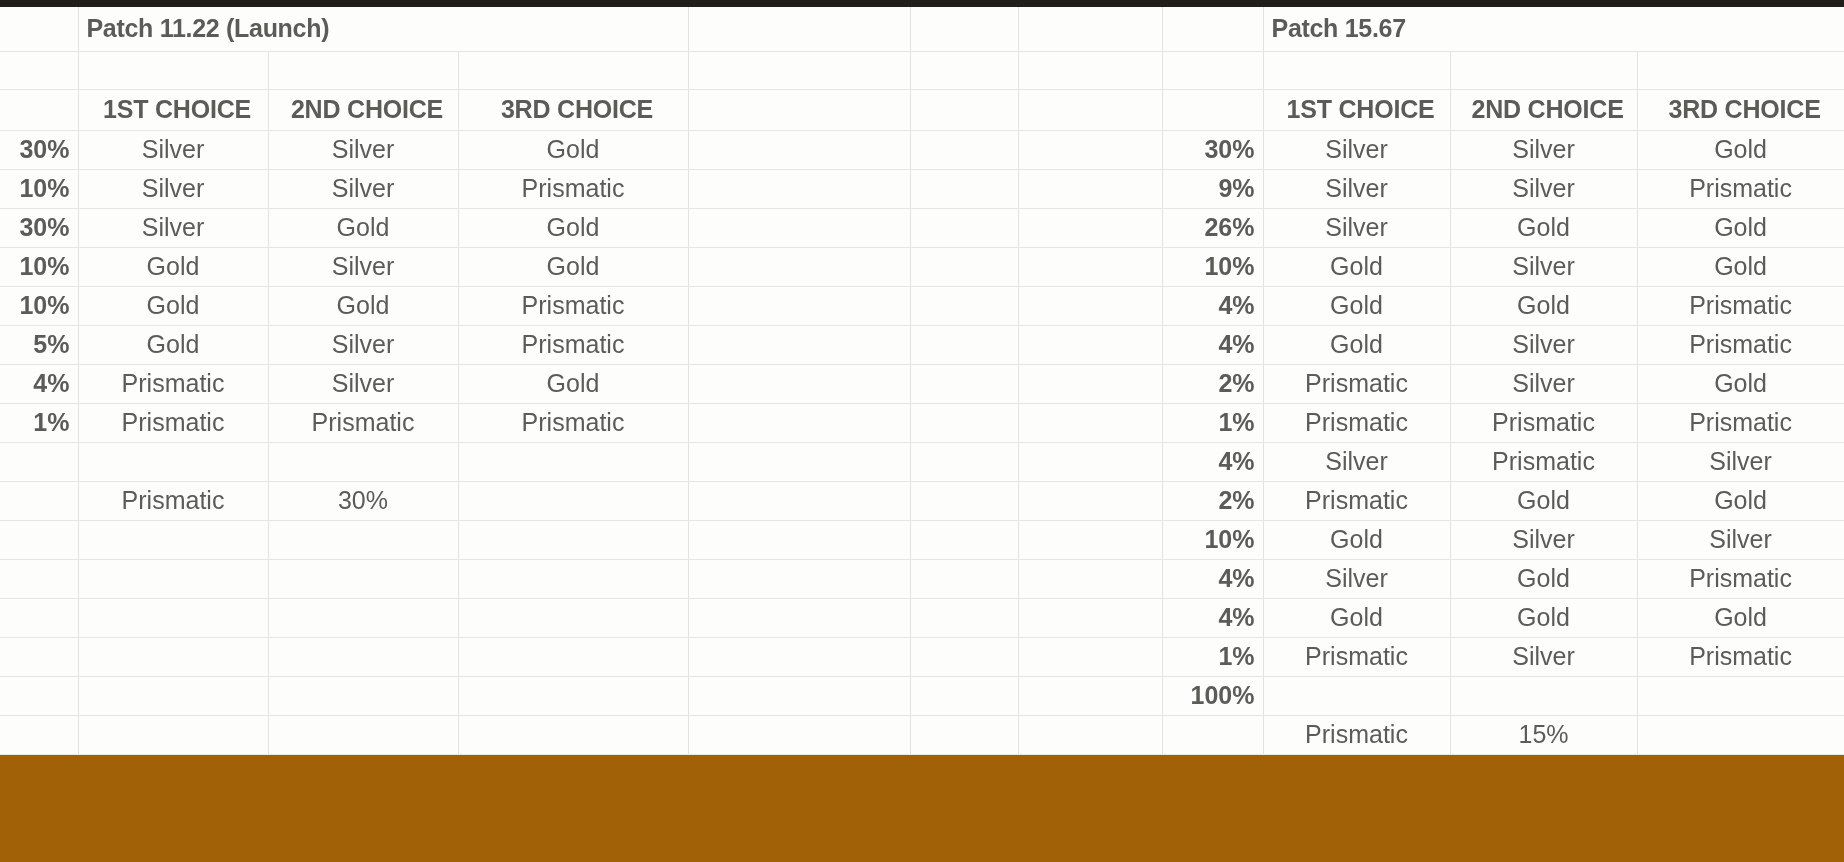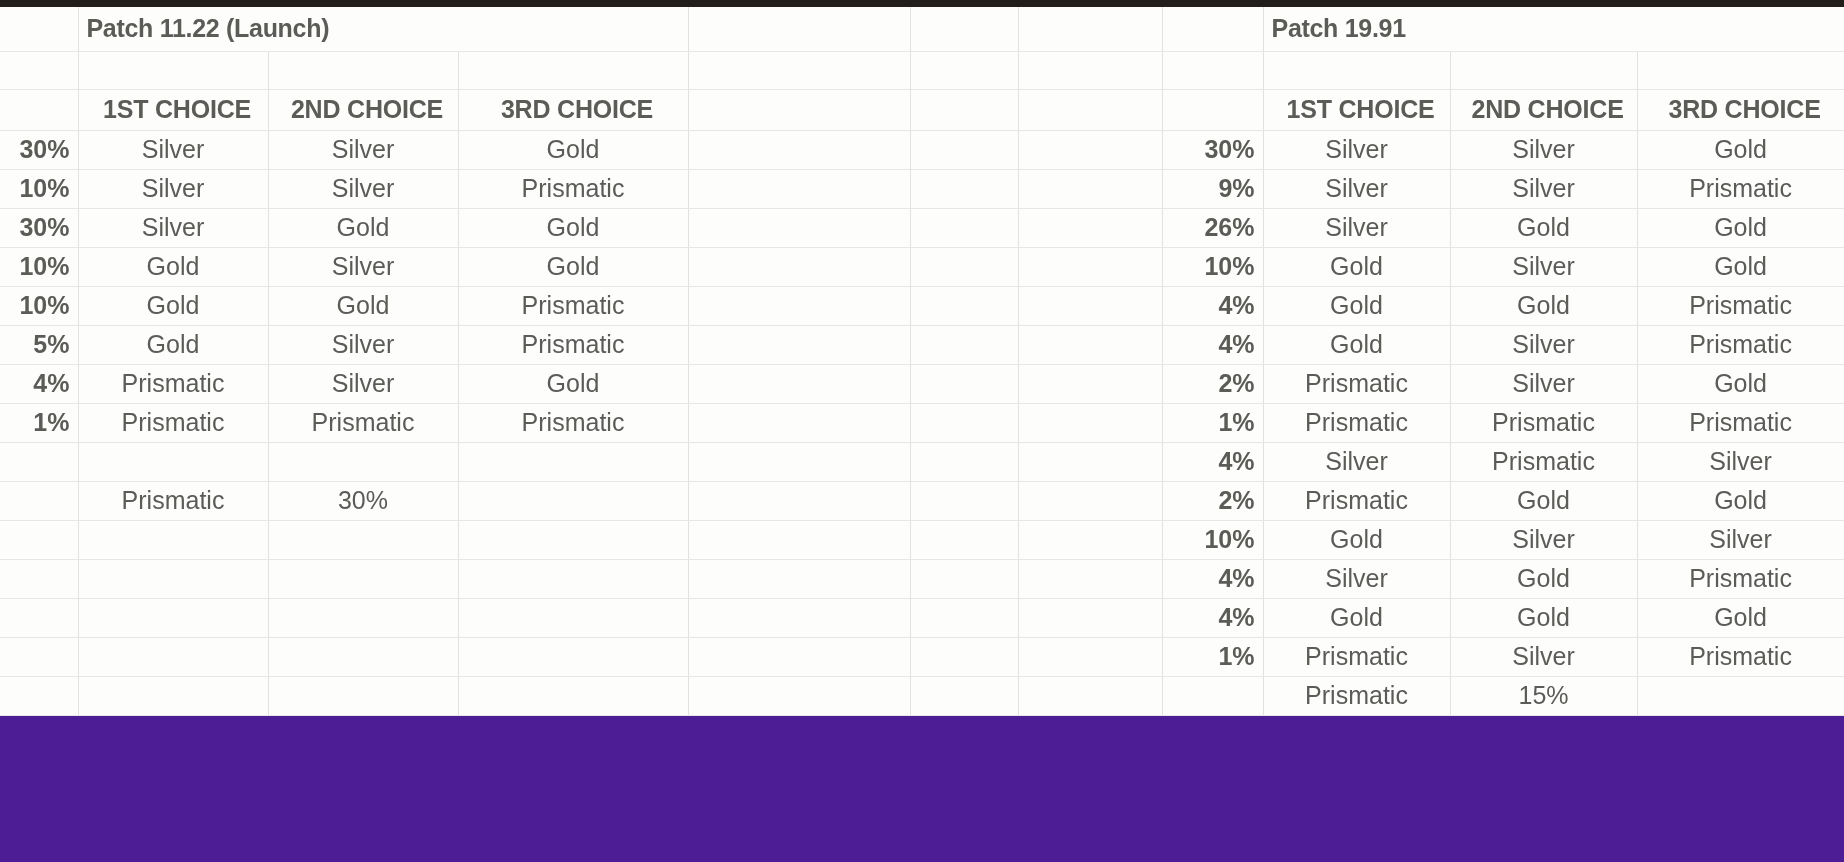--- a/index.html
+++ b/index.html
@@ -12,21 +12,21 @@
     height: 862px;
     overflow: hidden;
     font-family: "Liberation Sans", sans-serif;
     -webkit-font-smoothing: antialiased;
   }
 
   .sheet {
     position: relative;
     width: 1844px;
     height: 862px;
-    background: #4c1d95;
+    background: #a16207;
     box-sizing: border-box;
     border-top: 7px solid #221e1b;
     overflow: hidden;
   }
 
   table.grid {
     border-collapse: collapse;
     table-layout: fixed;
     width: 1844px;
   }
@@ -118,21 +118,21 @@
     </colgroup>
     <tbody>
 
       <tr class="title-row">
         <td class="blank"></td>
         <td class="title" colspan="3">Patch 11.22 (Launch)</td>
         <td class="blank"></td>
         <td class="blank"></td>
         <td class="blank"></td>
         <td class="blank"></td>
-        <td class="title" colspan="3">Patch 19.91</td>
+        <td class="title" colspan="3">Patch 15.67</td>
       </tr>
 
       <tr class="spacer-row">
         <td class="blank"></td>
         <td class="blank"></td>
         <td class="blank"></td>
         <td class="blank"></td>
         <td class="blank"></td>
         <td class="blank"></td>
         <td class="blank"></td>
@@ -335,20 +335,33 @@
         <td class="blank"></td>
         <td class="blank"></td>
         <td class="blank"></td>
         <td class="blank"></td>
         <td class="pct">1%</td>
         <td class="val">Prismatic</td>
         <td class="val">Silver</td>
         <td class="val">Prismatic</td>
       </tr>
 
+      <tr>
+        <td class="blank"></td>
+        <td class="blank"></td>
+        <td class="blank"></td>
+        <td class="blank"></td>
+        <td class="blank"></td>
+        <td class="blank"></td>
+        <td class="blank"></td>
+        <td class="pct">100%</td>
+        <td class="val"></td>
+        <td class="val"></td>
+        <td class="val"></td>
+      </tr>
 
       <tr>
         <td class="blank"></td>
         <td class="blank"></td>
         <td class="blank"></td>
         <td class="blank"></td>
         <td class="blank"></td>
         <td class="blank"></td>
         <td class="blank"></td>
         <td class="blank"></td>

